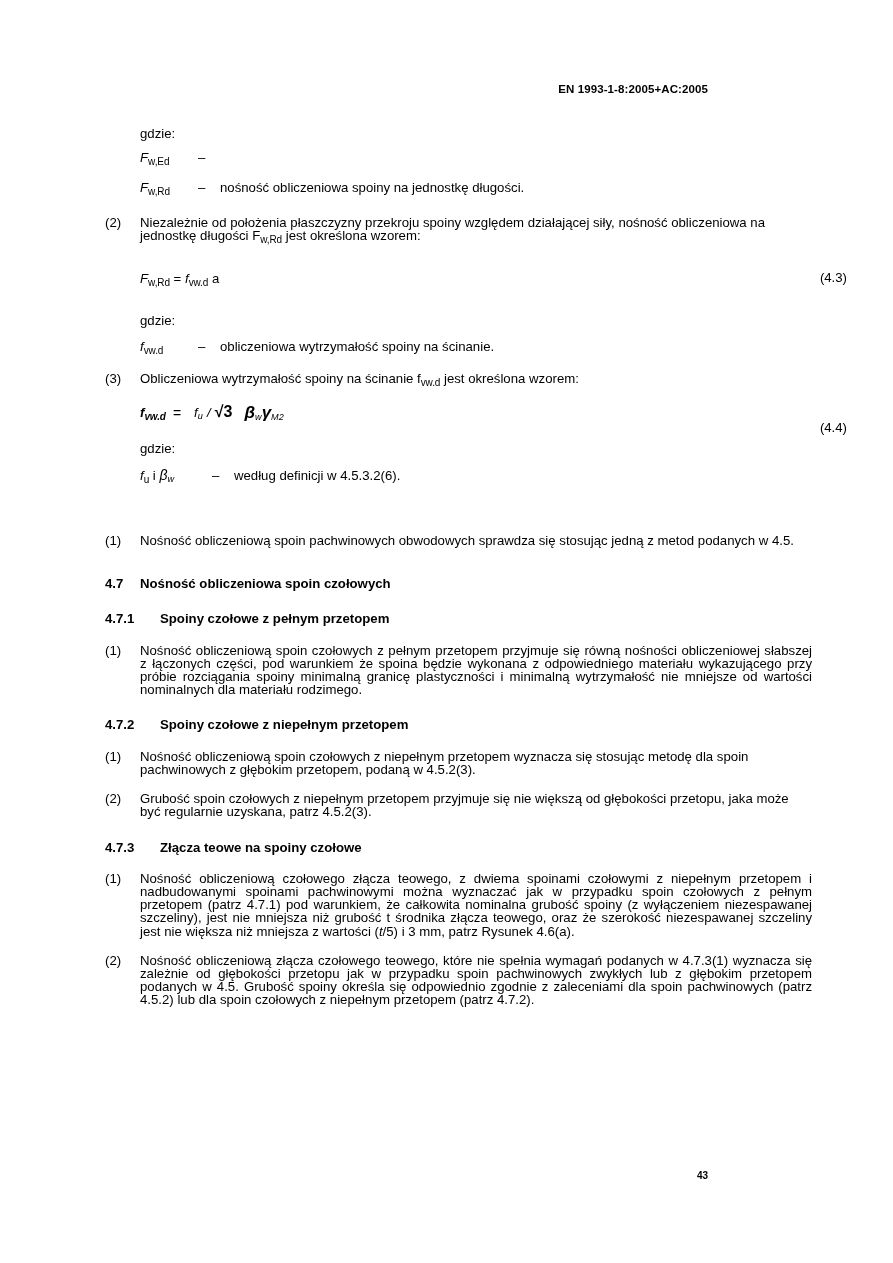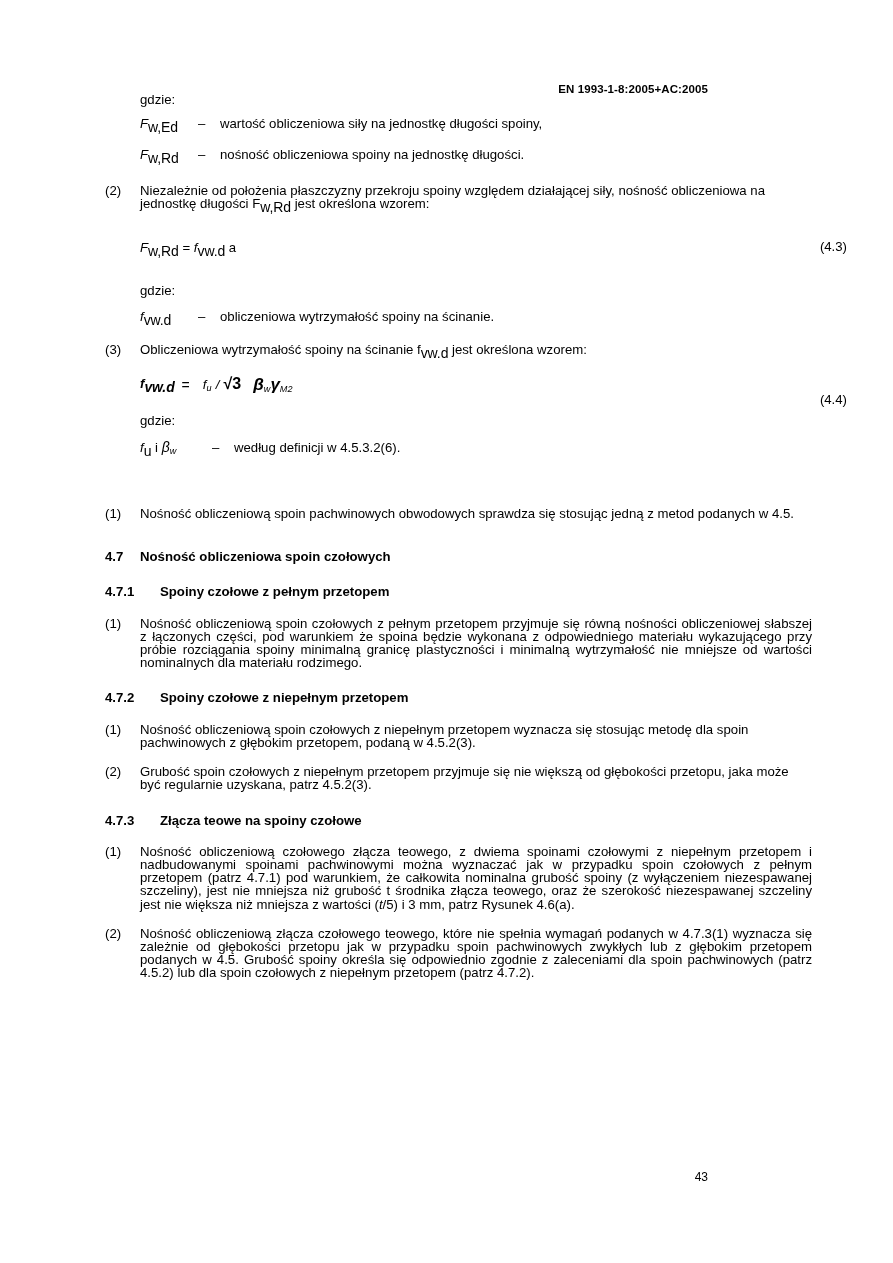--- a/index.html
+++ b/index.html
@@ -31,21 +31,21 @@
     right: 82px;
     font-size: 11.5px;
     font-weight: bold;
     letter-spacing: 0.1px;
     white-space: nowrap;
   }
 
   
   .content {
     position: absolute;
-    top: 92px;
+    top: 126px;
     left: 105px;
     width: 707px;
   }
 
   
   .content, .content * {
     font-size: 13.2px;
     line-height: 1.0;
   }
 
@@ -145,21 +145,21 @@
   }
 
   .eq-wrap {
     position: relative;
     margin-left: 35px;
   }
 
   
   i.mv { font-style: italic; }
   .sub {
-    font-size: 14px;
+    font-size: 10px;
     vertical-align: -0.25em;
     letter-spacing: -0.1px;
   }
   .sub-i {
     font-size: 9.1px;
     vertical-align: -0.25em;
     font-style: italic;
   }
 
   
@@ -217,41 +217,40 @@
   .sp-20 { height: 20px; }
   .sp-22 { height: 22px; }
   .sp-26 { height: 26px; }
   .sp-30 { height: 30px; }
 
   
   .page-number {
     position: absolute;
     top: 1170px;
     right: 82px;
-    font-size: 12px;
-    font-weight: normal;
+    font-size: 10px;
+    font-weight: bold;
   }
 </style>
 </head>
 <body>
 
 <div class="page">
 
   <div class="doc-header">EN  1993-1-8:2005+AC:2005</div>
 
   <div class="content">
 
     <div class="gdzie">gdzie:</div>
 
     <div class="sp-10"></div>
 
     <div class="defrow">
       <span class="sym"><i class="mv">F</i><span class="sub">w,Ed</span></span>
       <span class="dash">–</span>
-      <span class="txt">wartość obliczeniowa siły na jednostkę długości spoiny,</span>
     </div>
 
     <div class="sp-14"></div>
 
     <div class="defrow">
       <span class="sym"><i class="mv">F</i><span class="sub">w,Rd</span></span>
       <span class="dash">–</span>
       <span class="txt">nośność obliczeniowa spoiny na jednostkę długości.</span>
     </div>
 

